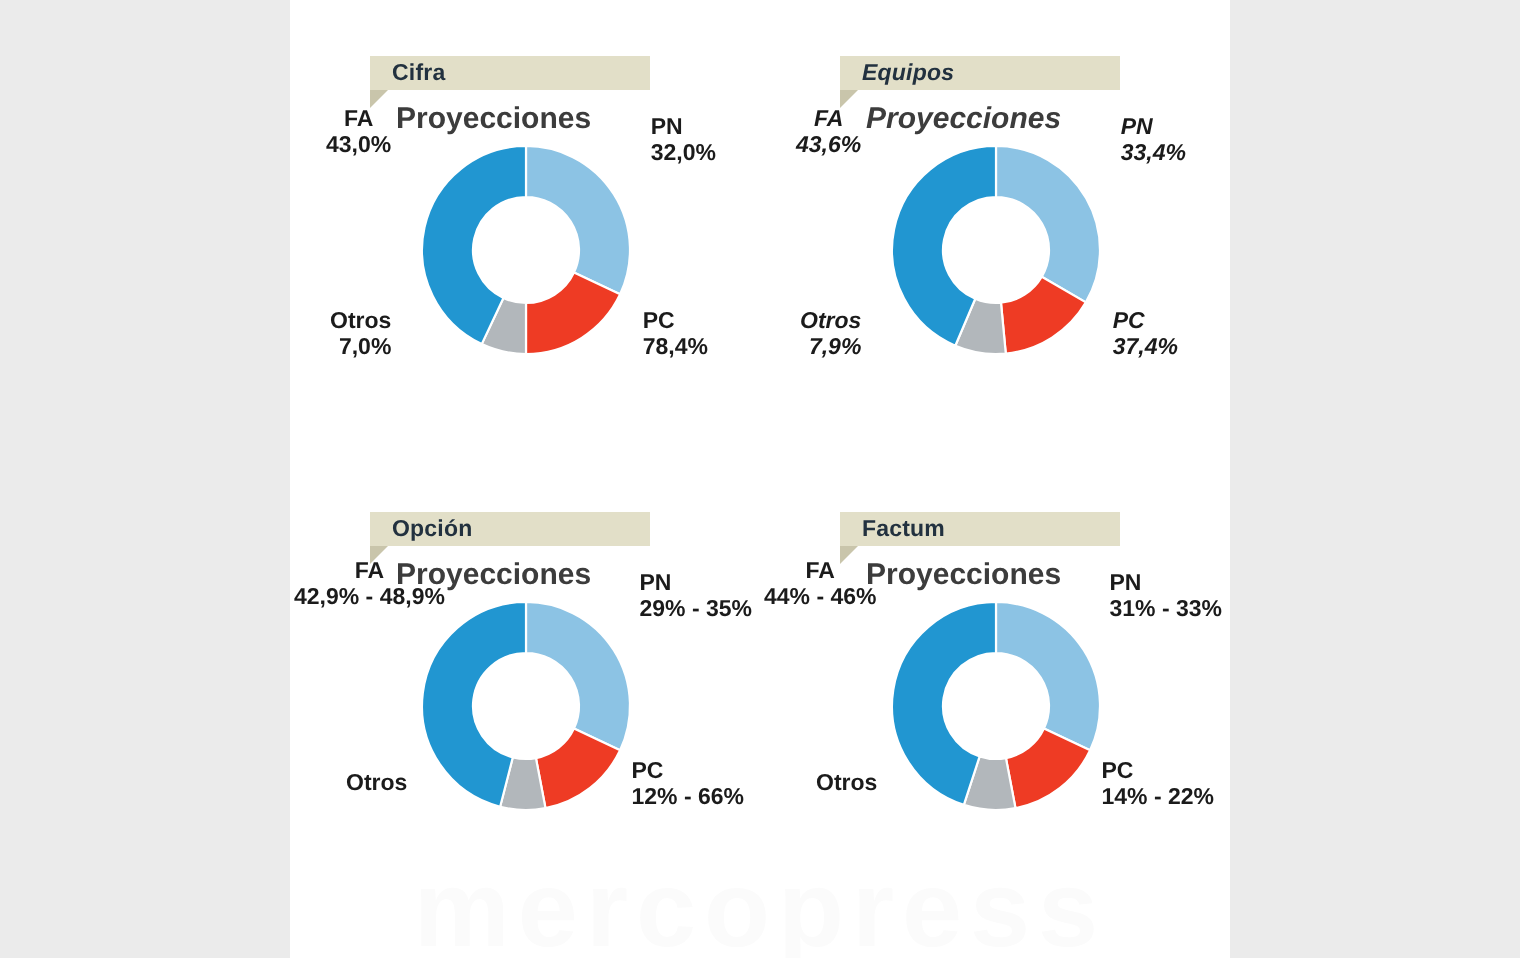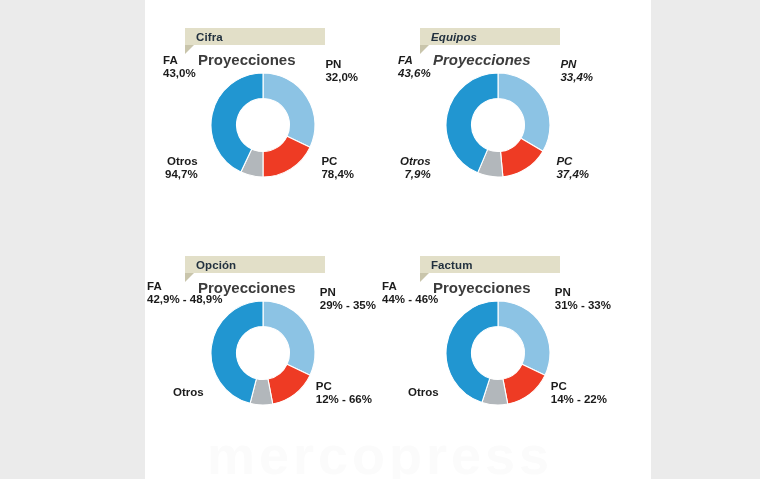--- a/index.html
+++ b/index.html
@@ -19,21 +19,20 @@
     height: 479px;
   }
   .canvas {
     position: absolute;
     left: 145px;
     top: 0;
     width: 470px;
     height: 479px;
     background: #ffffff;
     overflow: hidden;
-    padding-left: 36px;
   }
   .watermark {
     position: absolute;
     left: 0;
     bottom: -6px;
     width: 470px;
     height: 60px;
     text-align: center;
     font-size: 54px;
     font-weight: bold;
@@ -115,21 +114,21 @@
   .lbl {
     position: absolute;
     font-size: 11.5px;
     font-weight: bold;
     color: #1b1b1b;
     line-height: 1.12;
     white-space: nowrap;
   }
   .lbl .ln2 { display: block; }
 
-  .lbl-fa    { left: 18px;  top: 54px;  text-align: left; }
+  .lbl-fa    { left: 18px;  top: 54px;  text-align: center; }
   .lbl-pn    { right: 22px; top: 58px;  text-align: left; }
   .lbl-pc    { right: 26px; top: 155px; text-align: left; }
   .lbl-otros { left: 20px;  top: 155px; text-align: right; }
 
   .wide .lbl-fa    { left: 2px;  top: 52px; }
   .wide .lbl-pn    { right: 4px; top: 58px; }
   .wide .lbl-pc    { right: 8px; top: 152px; }
   .wide .lbl-otros { left: 28px; top: 158px; }
 </style>
 </head>
@@ -165,21 +164,21 @@
         <div class="lbl lbl-pn">
           <span>PN</span>
           <span class="ln2">32,0%</span>
         </div>
         <div class="lbl lbl-pc">
           <span>PC</span>
           <span class="ln2">78,4%</span>
         </div>
         <div class="lbl lbl-otros">
           <span>Otros</span>
-          <span class="ln2">94,7%</span>
+          <span class="ln2">7,0%</span>
         </div>
       </div>
 
       <div class="panel p1">
         <div class="hdr">
           <div class="hdr-bar">
             <span class="hdr-title">Equipos</span>
             <span class="hdr-fold"></span>
           </div>
           <div class="hdr-sub">Proyecciones</div>

